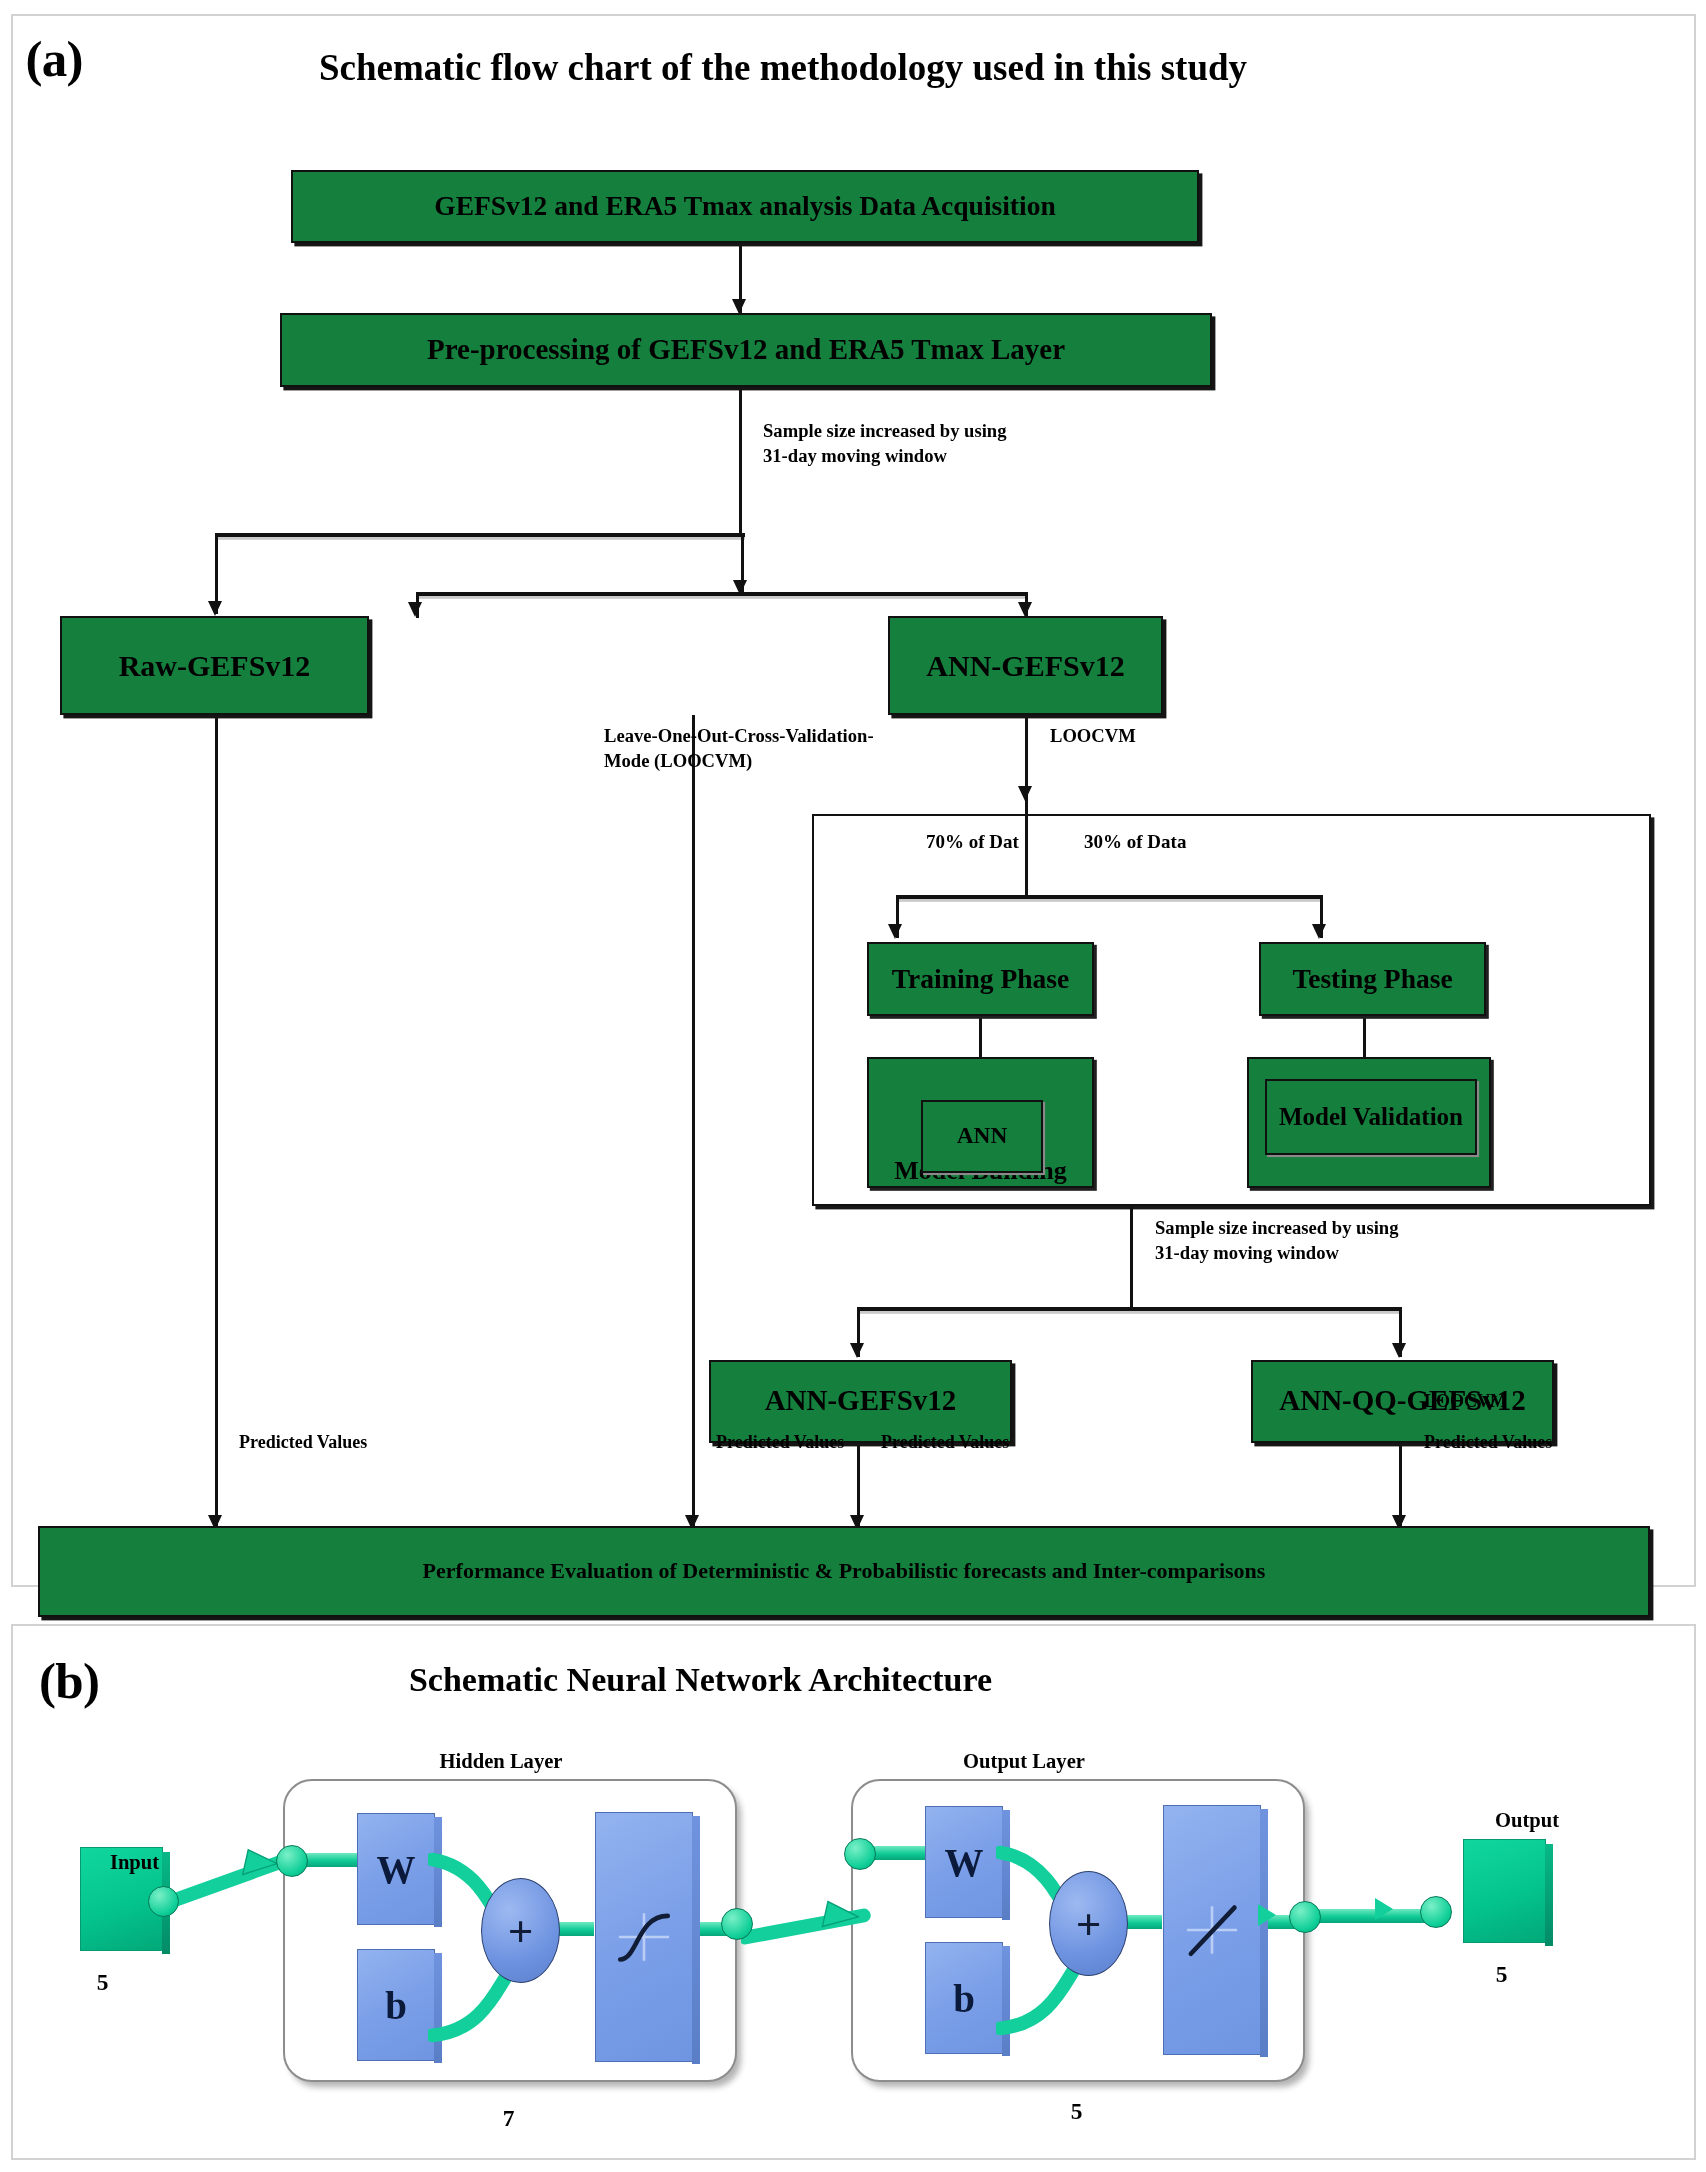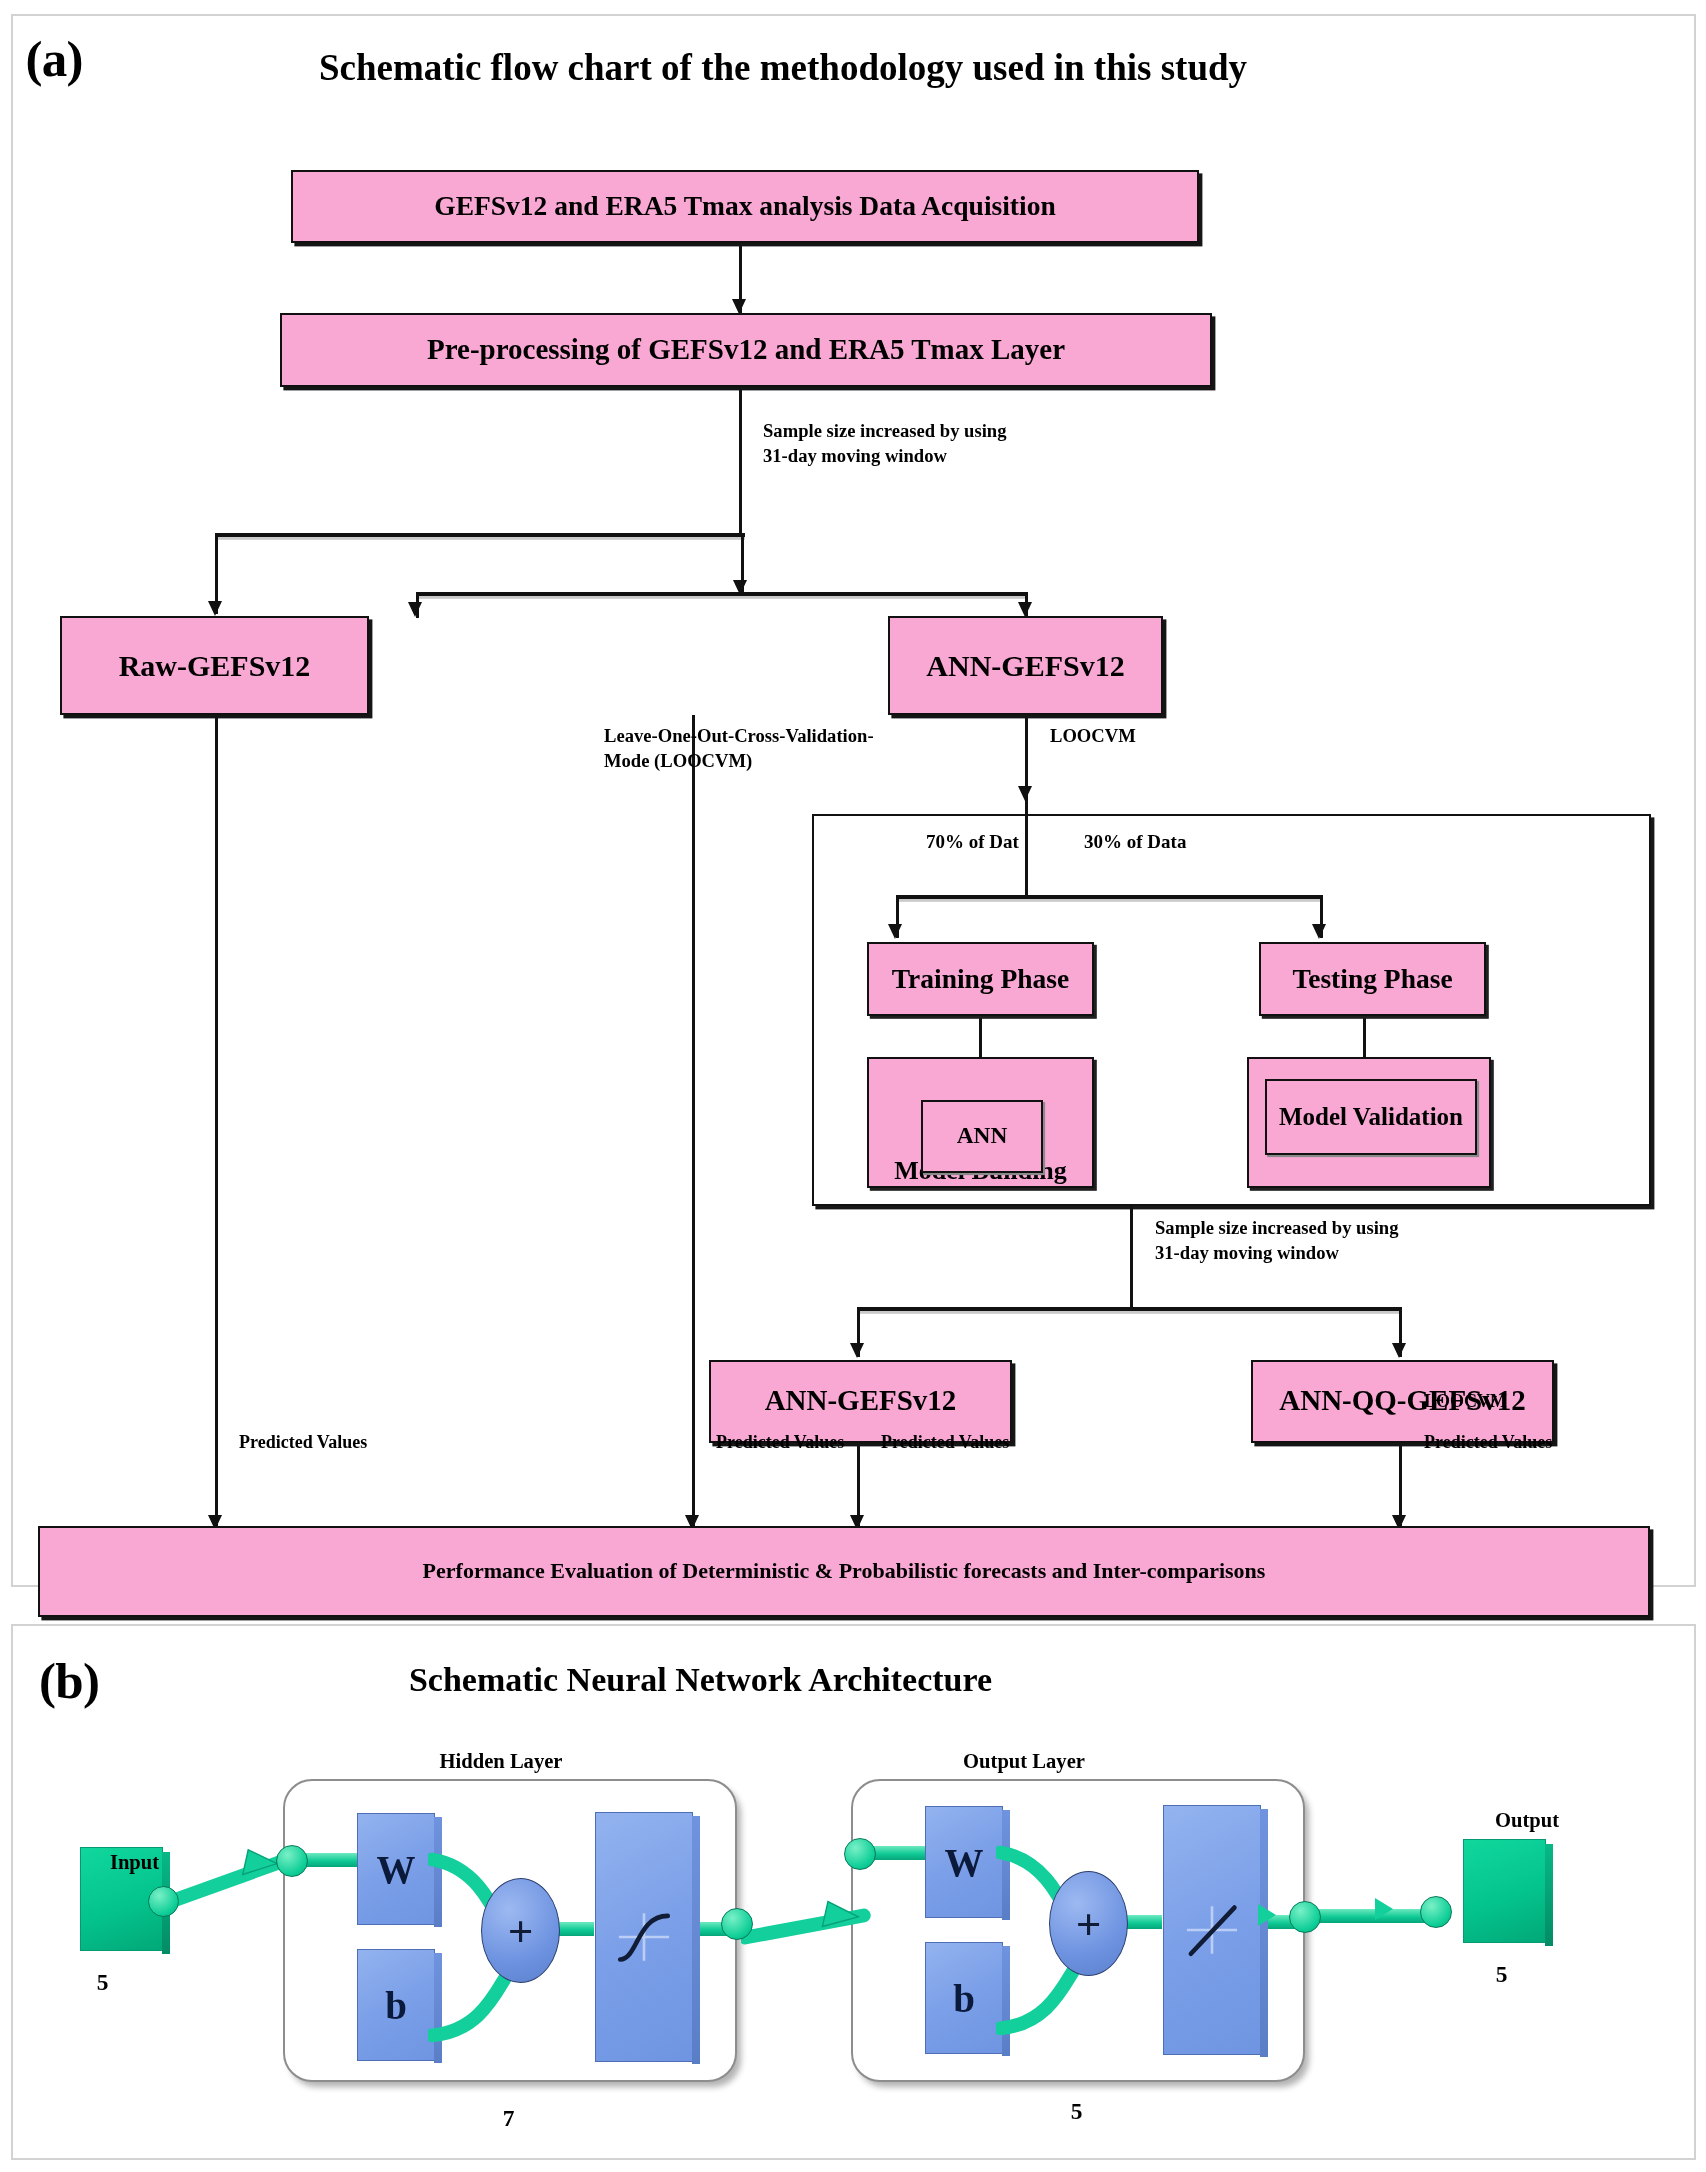--- a/index.html
+++ b/index.html
@@ -31,21 +31,21 @@
     position:absolute;
     font-weight:bold;
     text-align:center;
     line-height:1.05;
   }
 
   
   .fbox{
     position:absolute;
     box-sizing:border-box;
-    background:#f9a8d4;
+    background:#15803d;
     border:2.1px solid #111;
     box-shadow:3.4px 3.4px 0 0 #151515;
     display:flex;align-items:center;justify-content:center;
     text-align:center;
     font-weight:bold;
     line-height:1.1;
     z-index:5;
   }
   .fbox.thin{border-width:2.1px;box-shadow:2.8px 2.8px 0 0 #202020;}
   .fbox.inner{border-width:2.1px;box-shadow:2.1px 2.1px 0 0 #8a8a8a;}

